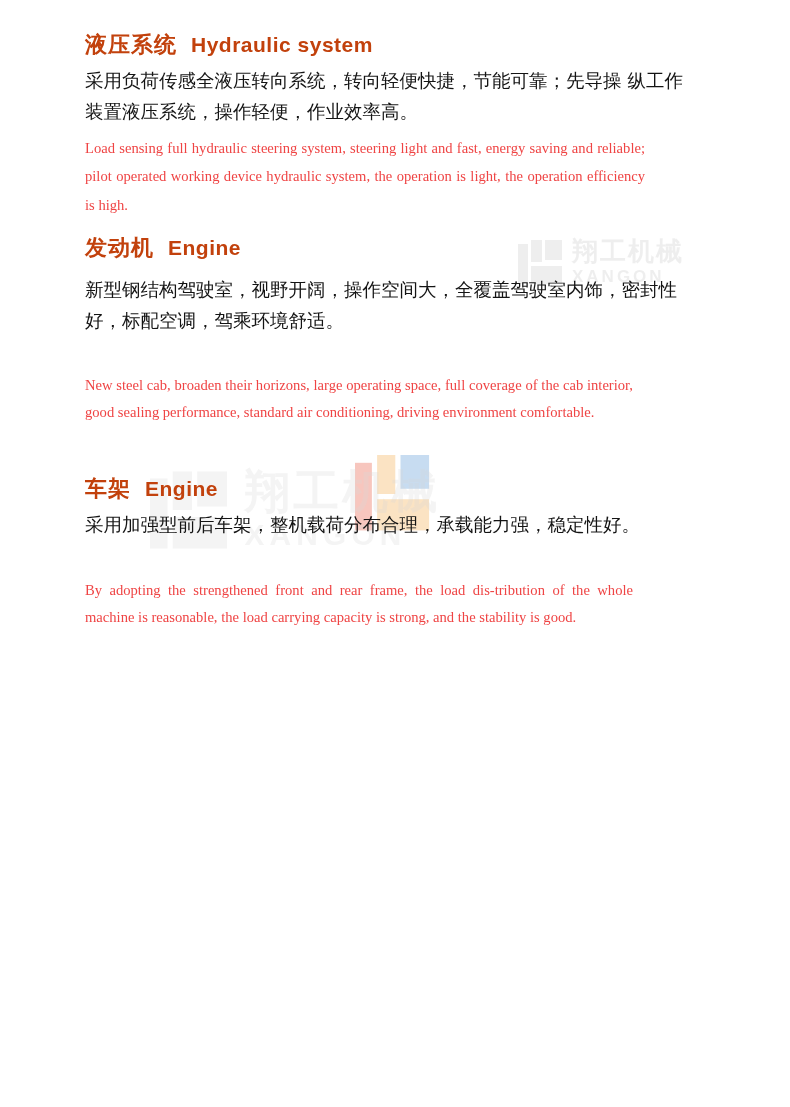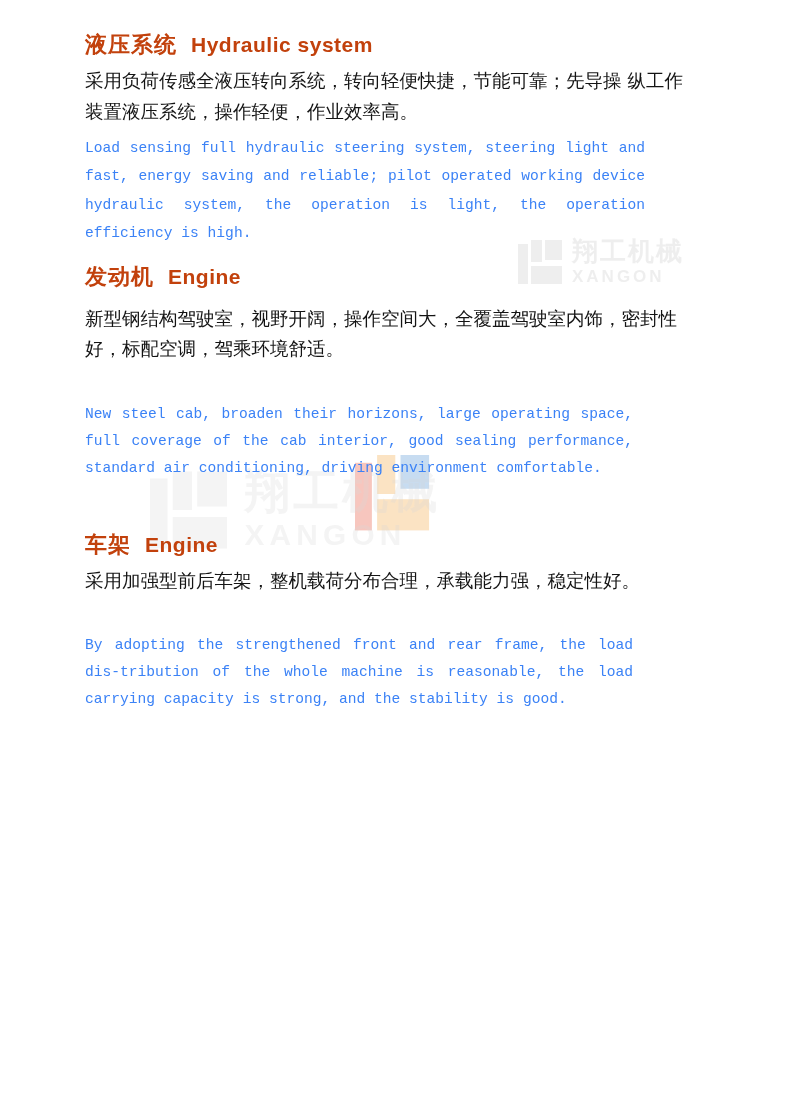--- a/index.html
+++ b/index.html
@@ -167,24 +167,24 @@
   .cn-body {
     font-family: "DejaVu Sans", sans-serif;
     font-size: 18.5px;
     line-height: 1.65;
     color: #141414;
     margin: 0 0 2px 0;
     max-width: 600px;
   }
 
   .en-body {
-    font-family: Liberation Mono, monospace;
+    font-family: Liberation Serif, serif;
     font-size: 14.6px;
     line-height: 1.72;
-    color: #3b82f6;
+    color: #ef4444;
     margin: 0;
     text-align: justify;
     max-width: 560px;
   }
   .en-body.narrow { max-width: 545px; }
   .en-body.wide { max-width: 548px; margin-top: 36px; }
 
   .sec-hydraulic { margin-bottom: 14px; }
   .sec-engine { margin-bottom: 12px; }
   .sec-cab { margin-bottom: 48px; }

